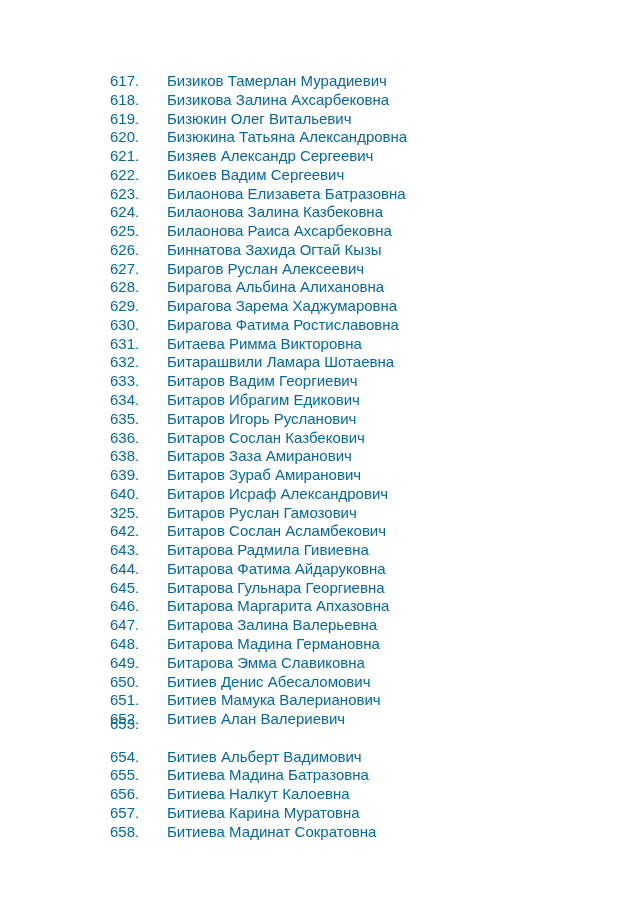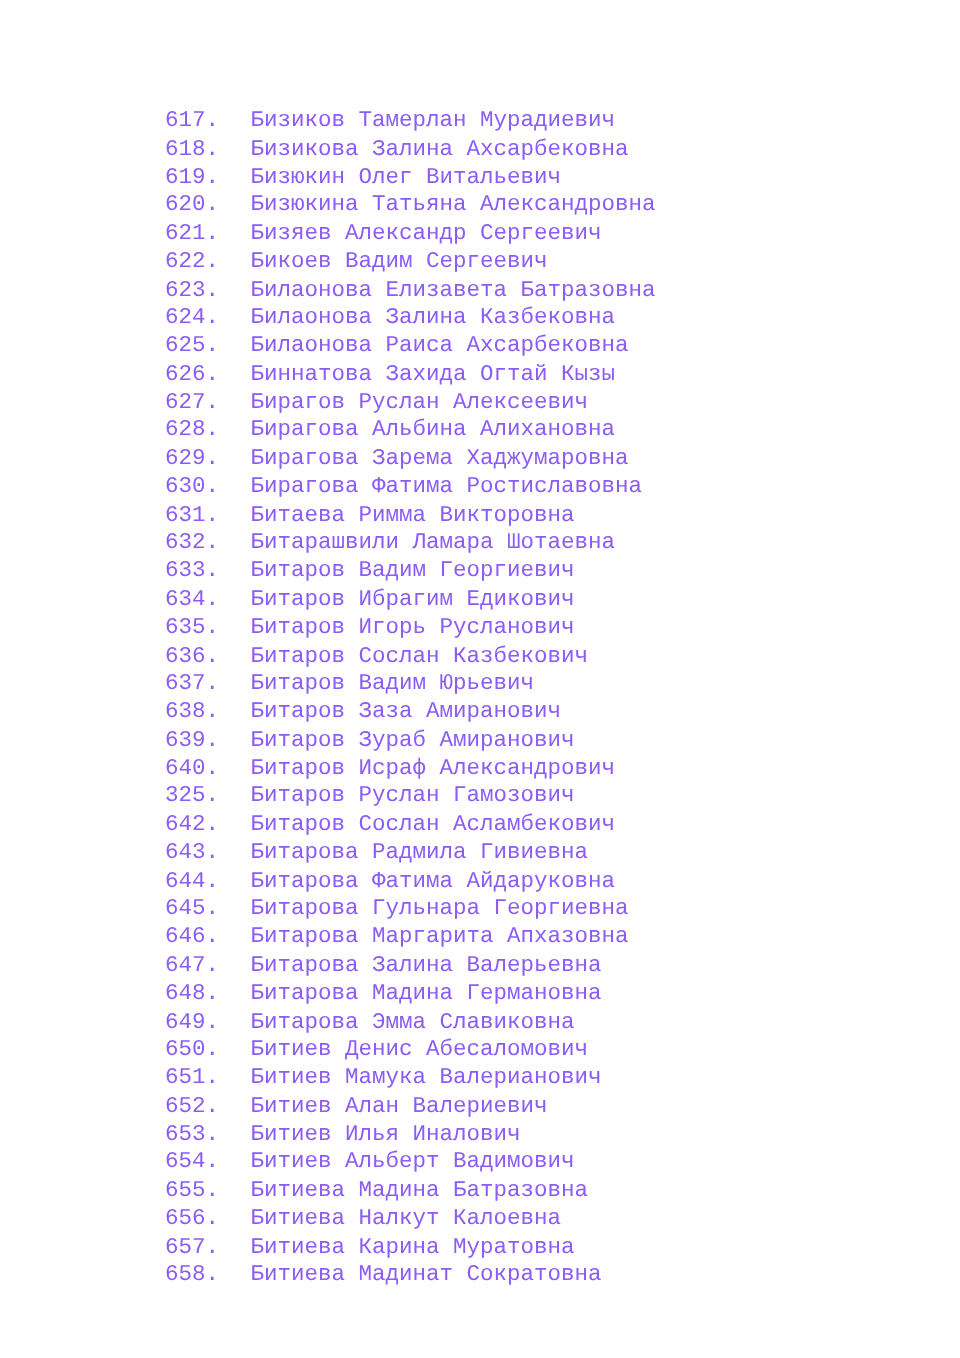--- a/index.html
+++ b/index.html
@@ -6,22 +6,22 @@
     margin: 0;
     padding: 0;
     background: #ffffff;
   }
   .page {
     position: relative;
     width: 640px;
     height: 905px;
     background: #ffffff;
     overflow: hidden;
-    font-family: Liberation Mono, monospace;
-    color: #8b5cf6;
+    font-family: Liberation Sans, sans-serif;
+    color: #0369a1;
   }
   .name-list {
     position: absolute;
     top: 58px;
     left: 110px;
     right: 20px;
   }
   .row {
     display: flex;
     align-items: baseline;
@@ -137,24 +137,20 @@
   <div class="row">
     <span class="num">635.</span>
     <span class="name">Битаров Игорь Русланович</span>
   </div>
 
   <div class="row">
     <span class="num">636.</span>
     <span class="name">Битаров Сослан Казбекович</span>
   </div>
 
-  <div class="row">
-    <span class="num">637.</span>
-    <span class="name">Битаров Вадим Юрьевич</span>
-  </div>
 
   <div class="row">
     <span class="num">638.</span>
     <span class="name">Битаров Заза Амиранович</span>
   </div>
 
   <div class="row">
     <span class="num">639.</span>
     <span class="name">Битаров Зураб Амиранович</span>
   </div>
@@ -219,21 +215,20 @@
     <span class="name">Битиев Мамука Валерианович</span>
   </div>
 
   <div class="row">
     <span class="num">652.</span>
     <span class="name">Битиев Алан Валериевич</span>
   </div>
 
   <div class="row">
     <span class="num">653.</span>
-    <span class="name">Битиев Илья Иналович</span>
   </div>
 
   <div class="row">
     <span class="num">654.</span>
     <span class="name">Битиев Альберт Вадимович</span>
   </div>
 
   <div class="row">
     <span class="num">655.</span>
     <span class="name">Битиева Мадина Батразовна</span>

